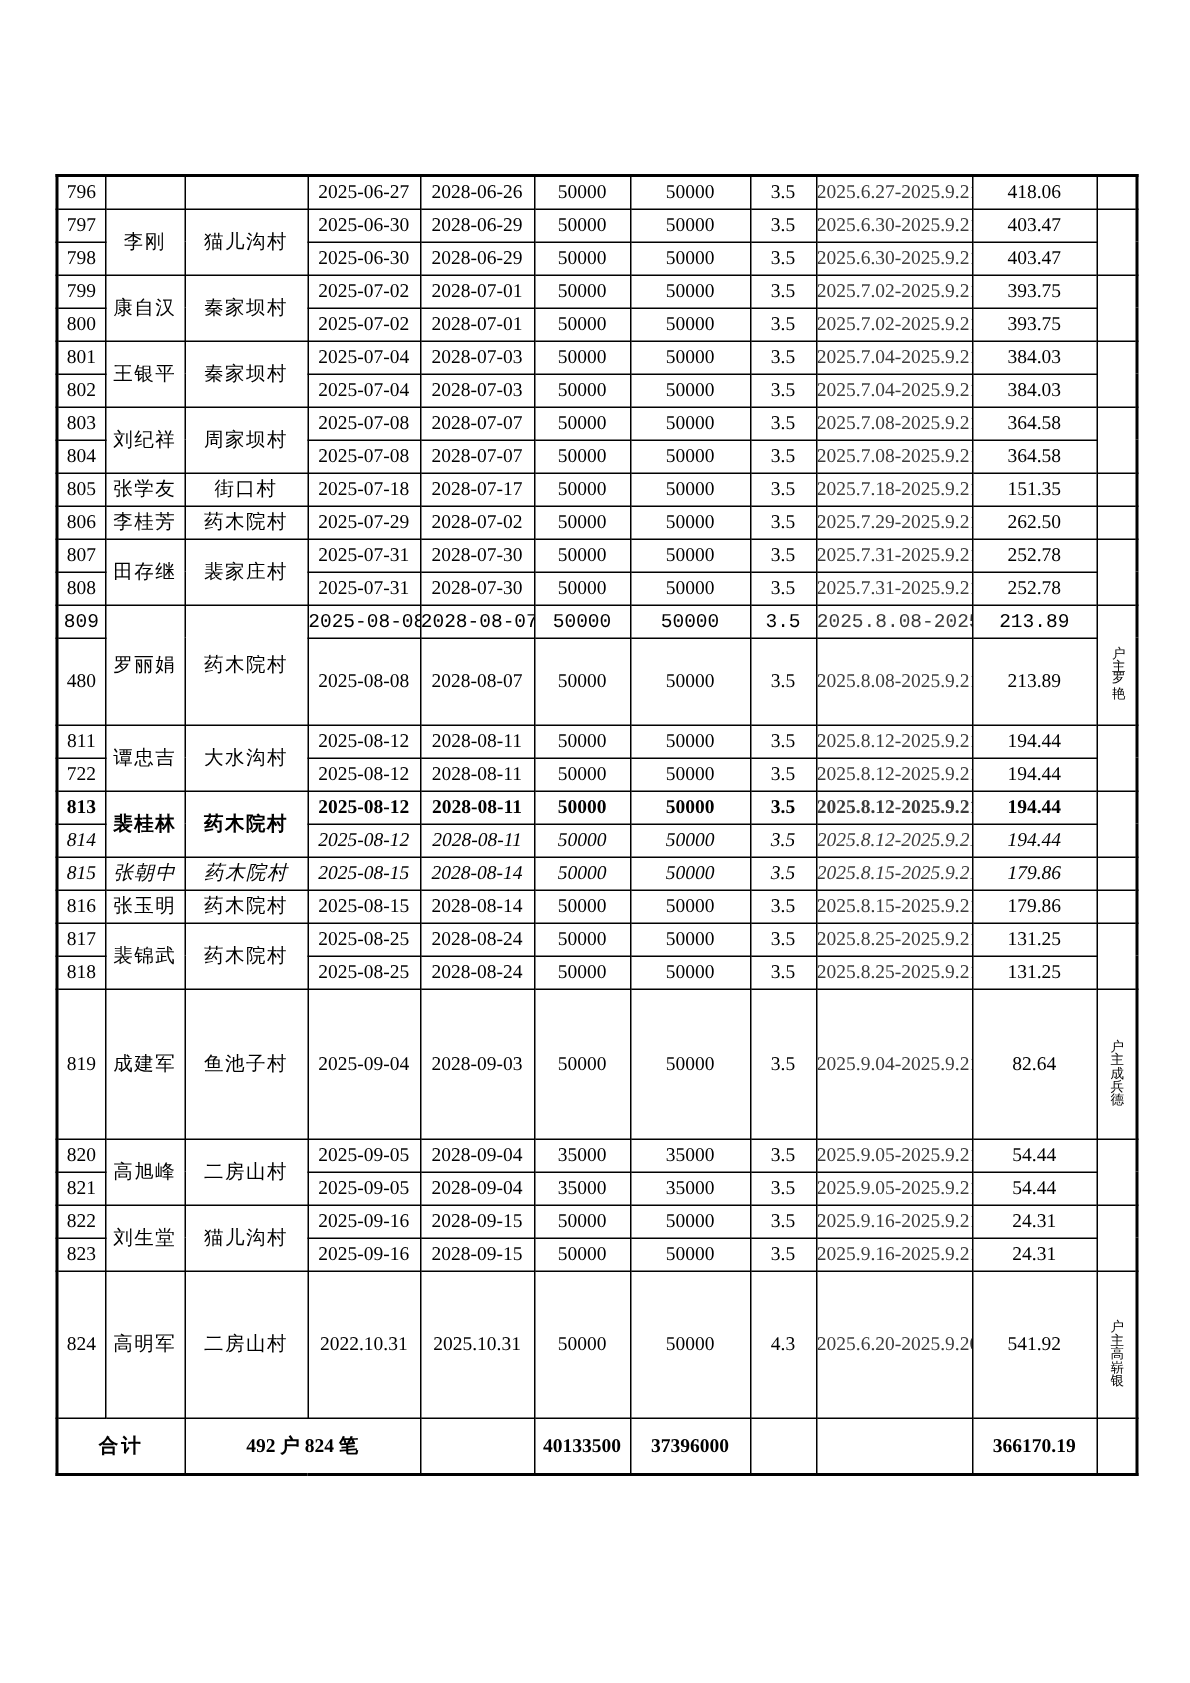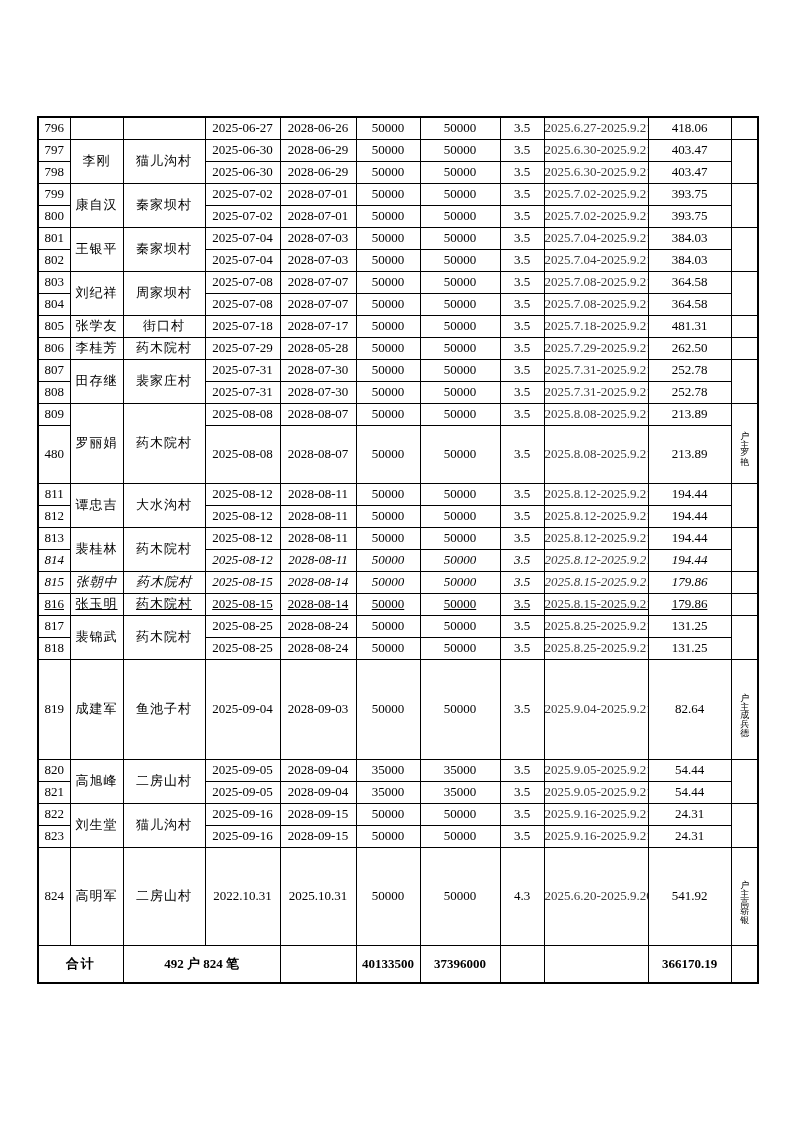--- a/index.html
+++ b/index.html
@@ -179,29 +179,29 @@
         <tr style="height: 22px;">
           <td>805</td>
           <td class="cell-name" rowspan="1">张学友</td>
           <td class="cell-village" rowspan="1">街口村</td>
           <td>2025-07-18</td>
           <td>2028-07-17</td>
           <td>50000</td>
           <td>50000</td>
           <td>3.5</td>
           <td class="cell-period">2025.7.18-2025.9.21</td>
-          <td>481.31</td>
+          <td>151.35</td>
           <td class="note-cell" rowspan="1"></td>
         </tr>
         <tr style="height: 22px;">
           <td>806</td>
           <td class="cell-name" rowspan="1">李桂芳</td>
           <td class="cell-village" rowspan="1">药木院村</td>
           <td>2025-07-29</td>
-          <td>2028-05-28</td>
+          <td>2028-07-02</td>
           <td>50000</td>
           <td>50000</td>
           <td>3.5</td>
           <td class="cell-period">2025.7.29-2025.9.21</td>
           <td>262.50</td>
           <td class="note-cell" rowspan="1"></td>
         </tr>
         <tr style="height: 22px;">
           <td>807</td>
           <td class="cell-name" rowspan="2">田存继</td>
@@ -218,21 +218,21 @@
         <tr style="height: 22px;">
           <td>808</td>
           <td>2025-07-31</td>
           <td>2028-07-30</td>
           <td>50000</td>
           <td>50000</td>
           <td>3.5</td>
           <td class="cell-period">2025.7.31-2025.9.21</td>
           <td>252.78</td>
         </tr>
-        <tr style="height: 22px;">
+        <tr style="height: 22px; font-family: Liberation Mono, monospace;">
           <td>809</td>
           <td class="cell-name" rowspan="2">罗丽娟</td>
           <td class="cell-village" rowspan="2">药木院村</td>
           <td>2025-08-08</td>
           <td>2028-08-07</td>
           <td>50000</td>
           <td>50000</td>
           <td>3.5</td>
           <td class="cell-period">2025.8.08-2025.9.21</td>
           <td>213.89</td>
@@ -255,30 +255,30 @@
           <td>2025-08-12</td>
           <td>2028-08-11</td>
           <td>50000</td>
           <td>50000</td>
           <td>3.5</td>
           <td class="cell-period">2025.8.12-2025.9.21</td>
           <td>194.44</td>
           <td class="note-cell" rowspan="2"></td>
         </tr>
         <tr style="height: 22px;">
-          <td>812</td>
+          <td>722</td>
           <td>2025-08-12</td>
           <td>2028-08-11</td>
           <td>50000</td>
           <td>50000</td>
           <td>3.5</td>
           <td class="cell-period">2025.8.12-2025.9.21</td>
           <td>194.44</td>
         </tr>
-        <tr style="height: 22px;">
+        <tr style="height: 22px; font-weight: bold;">
           <td>813</td>
           <td class="cell-name" rowspan="2">裴桂林</td>
           <td class="cell-village" rowspan="2">药木院村</td>
           <td>2025-08-12</td>
           <td>2028-08-11</td>
           <td>50000</td>
           <td>50000</td>
           <td>3.5</td>
           <td class="cell-period">2025.8.12-2025.9.21</td>
           <td>194.44</td>
@@ -300,21 +300,21 @@
           <td class="cell-village" rowspan="1">药木院村</td>
           <td>2025-08-15</td>
           <td>2028-08-14</td>
           <td>50000</td>
           <td>50000</td>
           <td>3.5</td>
           <td class="cell-period">2025.8.15-2025.9.21</td>
           <td>179.86</td>
           <td class="note-cell" rowspan="1"></td>
         </tr>
-        <tr style="height: 22px; text-decoration: underline;">
+        <tr style="height: 22px;">
           <td>816</td>
           <td class="cell-name" rowspan="1">张玉明</td>
           <td class="cell-village" rowspan="1">药木院村</td>
           <td>2025-08-15</td>
           <td>2028-08-14</td>
           <td>50000</td>
           <td>50000</td>
           <td>3.5</td>
           <td class="cell-period">2025.8.15-2025.9.21</td>
           <td>179.86</td>

